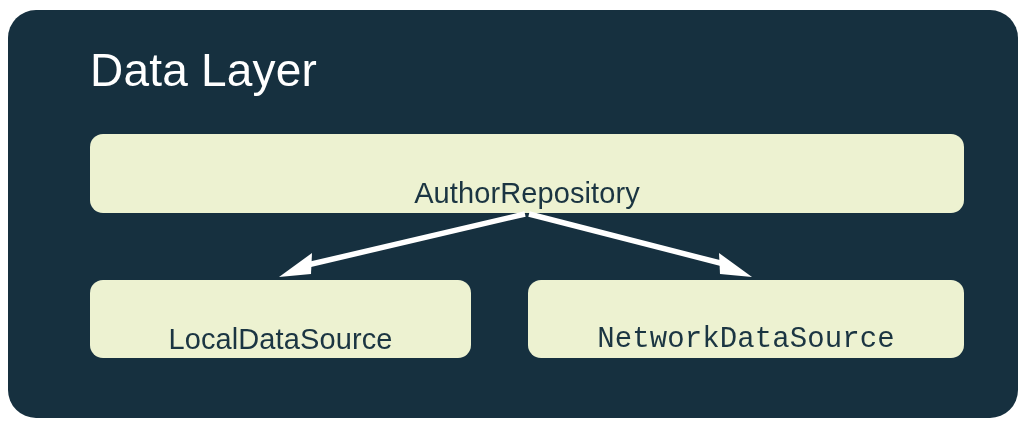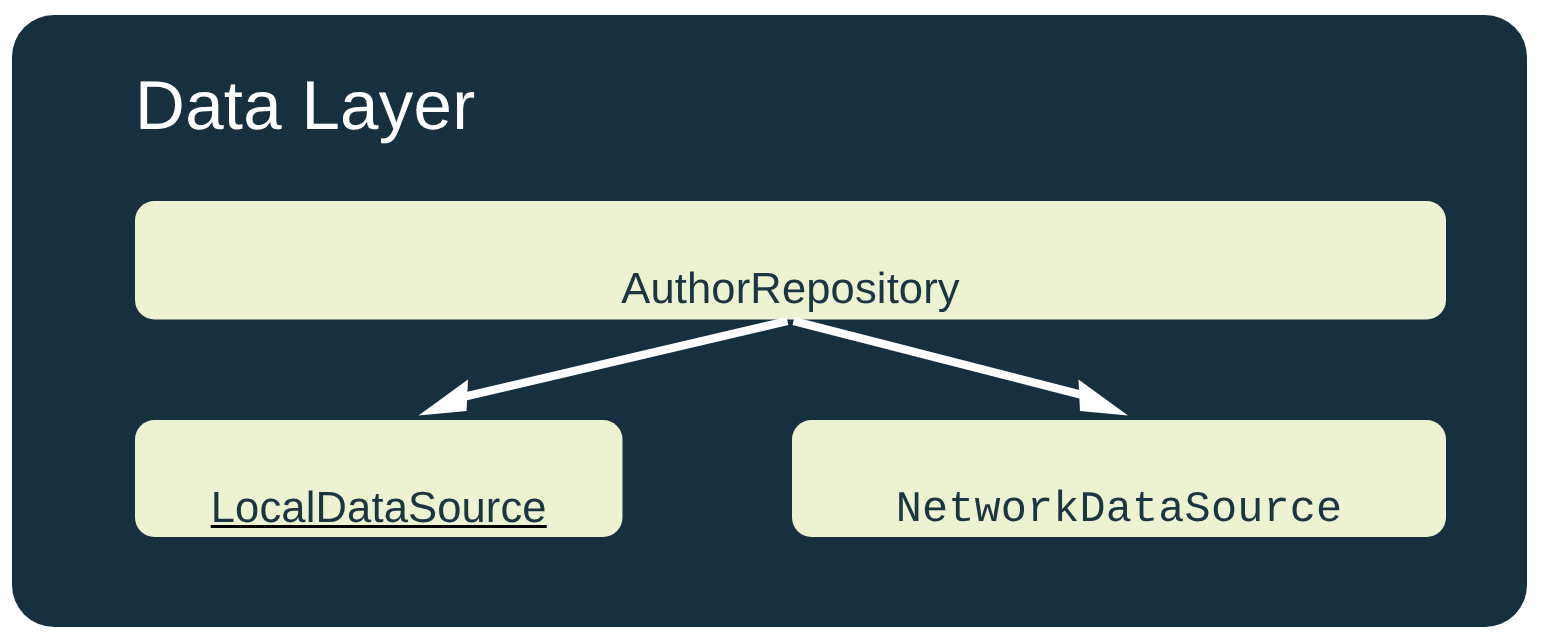--- a/index.html
+++ b/index.html
@@ -67,23 +67,22 @@
 
   .node-repository {
     left: 90px;
     top: 134px;
     width: 874px;
     height: 79px;
   }
   .node-local {
     left: 90px;
     top: 280px;
-    width: 325px;
+    width: 381px;
     height: 78px;
-    text-decoration: underline;
   }
   .node-network {
     left: 528px;
     top: 280px;
     width: 436px;
     height: 78px;
     font-family: Liberation Mono, monospace;
   }
 
   

